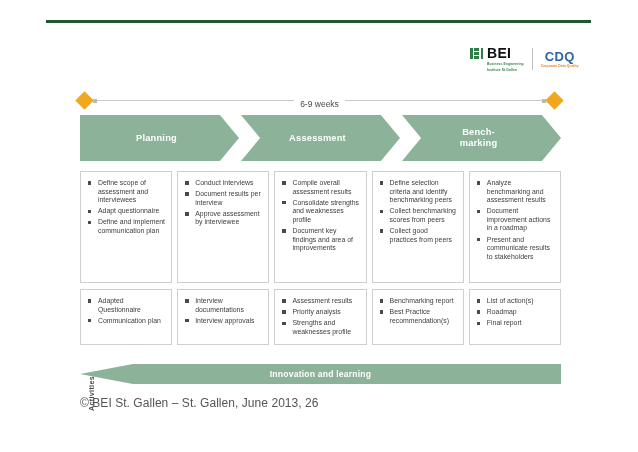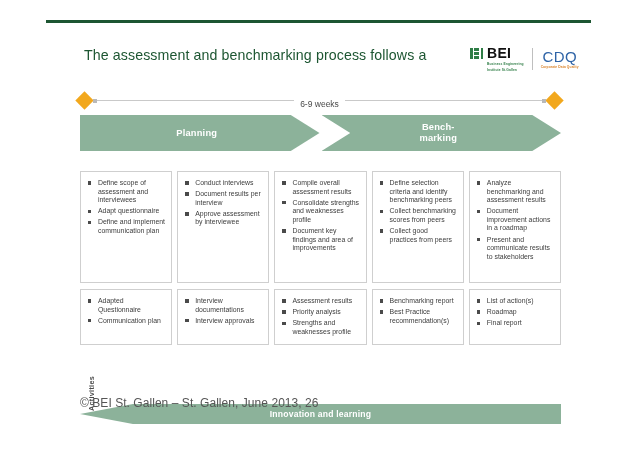--- a/index.html
+++ b/index.html
@@ -44,21 +44,21 @@
     font-size:14px;font-weight:bold;color:#111;letter-spacing:0.3px;
     font-family:"Liberation Sans",sans-serif;
   }
   .bei-text .sub{
     font-size:3.3px;color:#2f7d46;letter-spacing:0.1px;margin-top:2px;
     line-height:4.4px;font-weight:bold;
   }
   .logo-div{width:1px;height:22px;background:#bfbfbf;}
   .logo-cdq{line-height:1;text-align:center;}
   .logo-cdq .big{
-    font-size:15px;font-weight:normal;color:#2e63a6;letter-spacing:0.4px;
+    font-size:13px;font-weight:bold;color:#2e63a6;letter-spacing:0.4px;
   }
   .logo-cdq .sub{
     font-size:3.3px;color:#d98026;margin-top:2px;letter-spacing:0.1px;
     font-weight:bold;
   }
 
   
   .duration{
     position:absolute;left:78px;top:93px;width:483px;height:16px;
   }
@@ -79,21 +79,21 @@
   .duration .lbl{
     position:absolute;left:0;right:0;top:0;text-align:center;
   }
   .duration .lbl span{
     background:#fff;padding:0 6px;font-size:8.5px;color:#4a4a4a;
     line-height:15px;display:inline-block;
   }
 
   
   .chevrons{
-    position:absolute;left:80px;top:115px;width:481px;height:36px;
+    position:absolute;left:80px;top:115px;width:481px;height:46px;
     display:flex;
   }
   .chev{
     position:relative;flex:1;background:#8cb29a;
     display:flex;align-items:center;justify-content:center;
     color:#ffffff;font-size:9.3px;font-weight:bold;text-align:center;
     line-height:11px;letter-spacing:0.2px;
   }
   .chev:not(:last-child){margin-right:2px;}
   .chev.c1{clip-path:polygon(0 0,88% 0,100% 50%,88% 100%,0 100%);}
@@ -132,41 +132,40 @@
   ul.bl li::before{
     content:"";position:absolute;left:1px;top:2.4px;
     width:3.4px;height:3.4px;background:#4a4a4a;
   }
 
   
   .banner{
     position:absolute;left:80px;top:364px;width:481px;height:20px;
     background:#8cb29a;
     clip-path:polygon(0 50%,11% 0,100% 0,100% 100%,11% 100%);
-    display:flex;align-items:center;justify-content:center;margin-top:40px;
+    display:flex;align-items:center;justify-content:center;
   }
   .banner span{
     color:#ffffff;font-size:8.6px;font-weight:bold;letter-spacing:0.2px;
   }
 
   
   .footer{
     position:absolute;left:80px;top:396px;
     font-size:12px;color:#555;letter-spacing:0.05px;
   }
 </style>
 </head>
 <body>
 
 <div class="slide">
 
   <div class="top-rule"></div>
 
   <div class="title">
-    <span>The assessment and benchmarking process follows a</span>
   </div>
 
   <div class="logos">
     <div class="logo-bei">
       <div class="bei-mark">
         <i></i>
         <div class="mid">
             <b></b>
             <b></b>
             <b></b>
@@ -195,20 +194,23 @@
     <div class="lbl">
       <span>6-9 weeks</span>
     </div>
   </div>
 
   <div class="chevrons">
     <div class="chev c1">
         <span>Planning</span>
       </div>
     <div class="chev mid">
+        <span>Assessment</span>
+      </div>
+    <div class="chev mid">
         <span>Bench-<br>marking</span>
       </div>
   </div>
 
   <div class="matrix">
     <div class="rowlabel activities">Activities</div>
 
     <div class="grid-row activities">
       <div class="cell">
           <ul class="bl">

